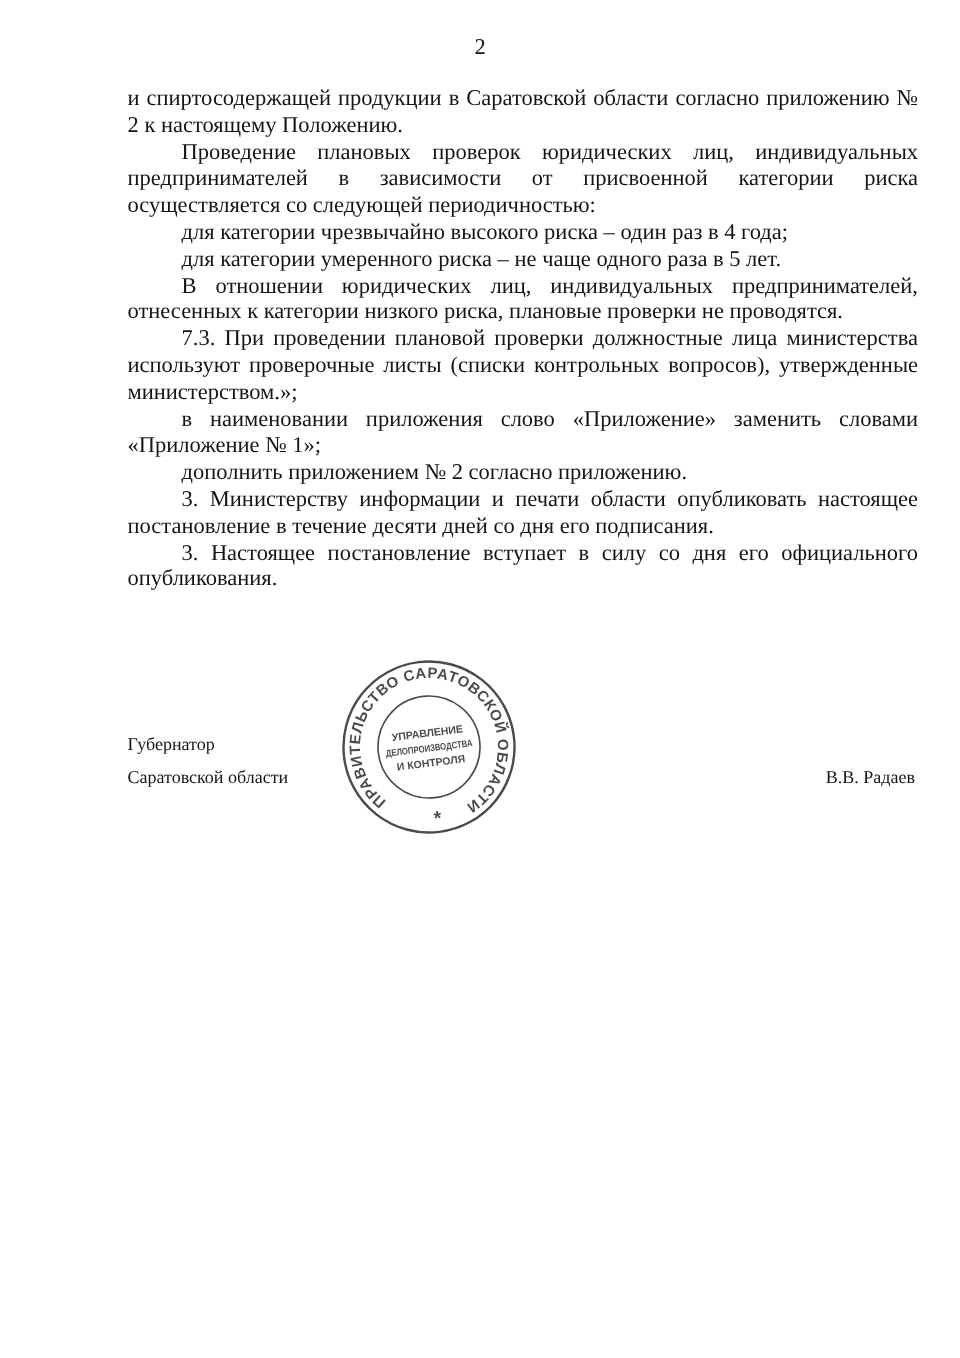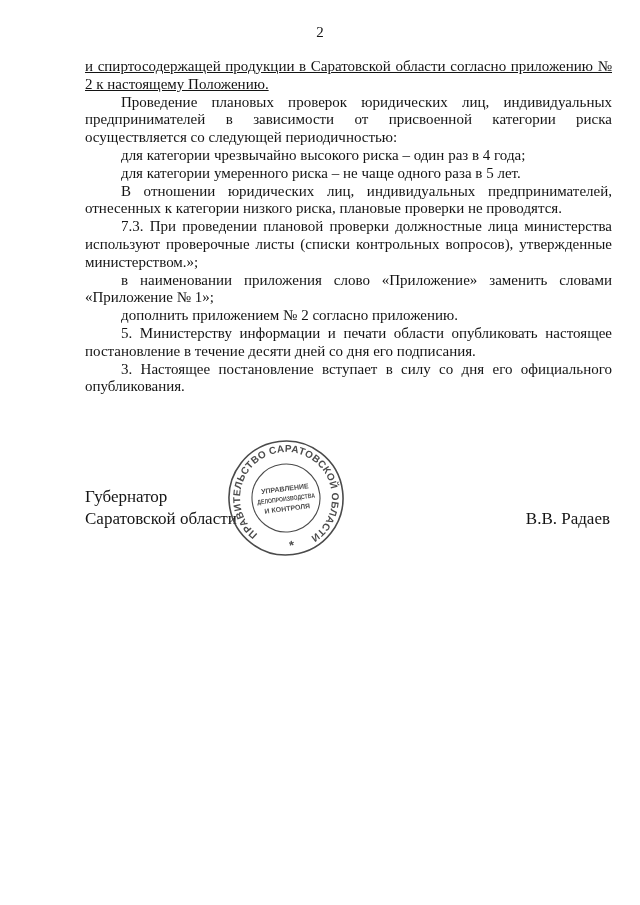--- a/index.html
+++ b/index.html
@@ -19,30 +19,30 @@
     text-align: center;
     font-size: 15px;
   }
   .body-text {
     margin: 17px 28px 0 85px;
     font-size: 15px;
     line-height: 17.8px;
     text-align: justify;
   }
   .body-text p { text-indent: 36px; }
-  .body-text p.cont { text-indent: 0; text-decoration: underline; }
+  .body-text p.cont { text-indent: 0; }
   .signature {
     position: absolute;
     left: 85px;
     right: 30px;
     top: 486px;
     display: flex;
     justify-content: space-between;
     align-items: flex-end;
-    font-size: 17px;
+    font-size: 12px;
     line-height: 21.5px;
   }
   .sig-name { font-weight: normal; }
   .stamp {
     position: absolute;
     left: 222px;
     top: 434px;
     width: 128px;
     height: 128px;
     transform: rotate(-7deg);
@@ -61,21 +61,21 @@
 
   <div class="body-text">
     <p class="cont">и спиртосодержащей продукции в Саратовской области согласно приложению № 2 к настоящему Положению.</p>
     <p>Проведение плановых проверок юридических лиц, индивидуальных предпринимателей в зависимости от присвоенной категории риска осуществляется со следующей периодичностью:</p>
     <p>для категории чрезвычайно высокого риска – один раз в 4 года;</p>
     <p>для категории умеренного риска – не чаще одного раза в 5 лет.</p>
     <p>В отношении юридических лиц, индивидуальных предпринимателей, отнесенных к категории низкого риска, плановые проверки не проводятся.</p>
     <p>7.3. При проведении плановой проверки должностные лица министерства используют проверочные листы (списки контрольных вопросов), утвержденные министерством.»;</p>
     <p>в наименовании приложения слово «Приложение» заменить словами «Приложение № 1»;</p>
     <p>дополнить приложением № 2 согласно приложению.</p>
-    <p>5. Министерству информации и печати области опубликовать настоящее постановление в течение десяти дней со дня его подписания.</p>
+    <p>3. Министерству информации и печати области опубликовать настоящее постановление в течение десяти дней со дня его подписания.</p>
     <p>3. Настоящее постановление вступает в силу со дня его официального опубликования.</p>
   </div>
 
   <div class="signature">
     <div>
       <div>Губернатор</div>
       <div>Саратовской области</div>
     </div>
     <div class="sig-name">В.В. Радаев</div>
   </div>

